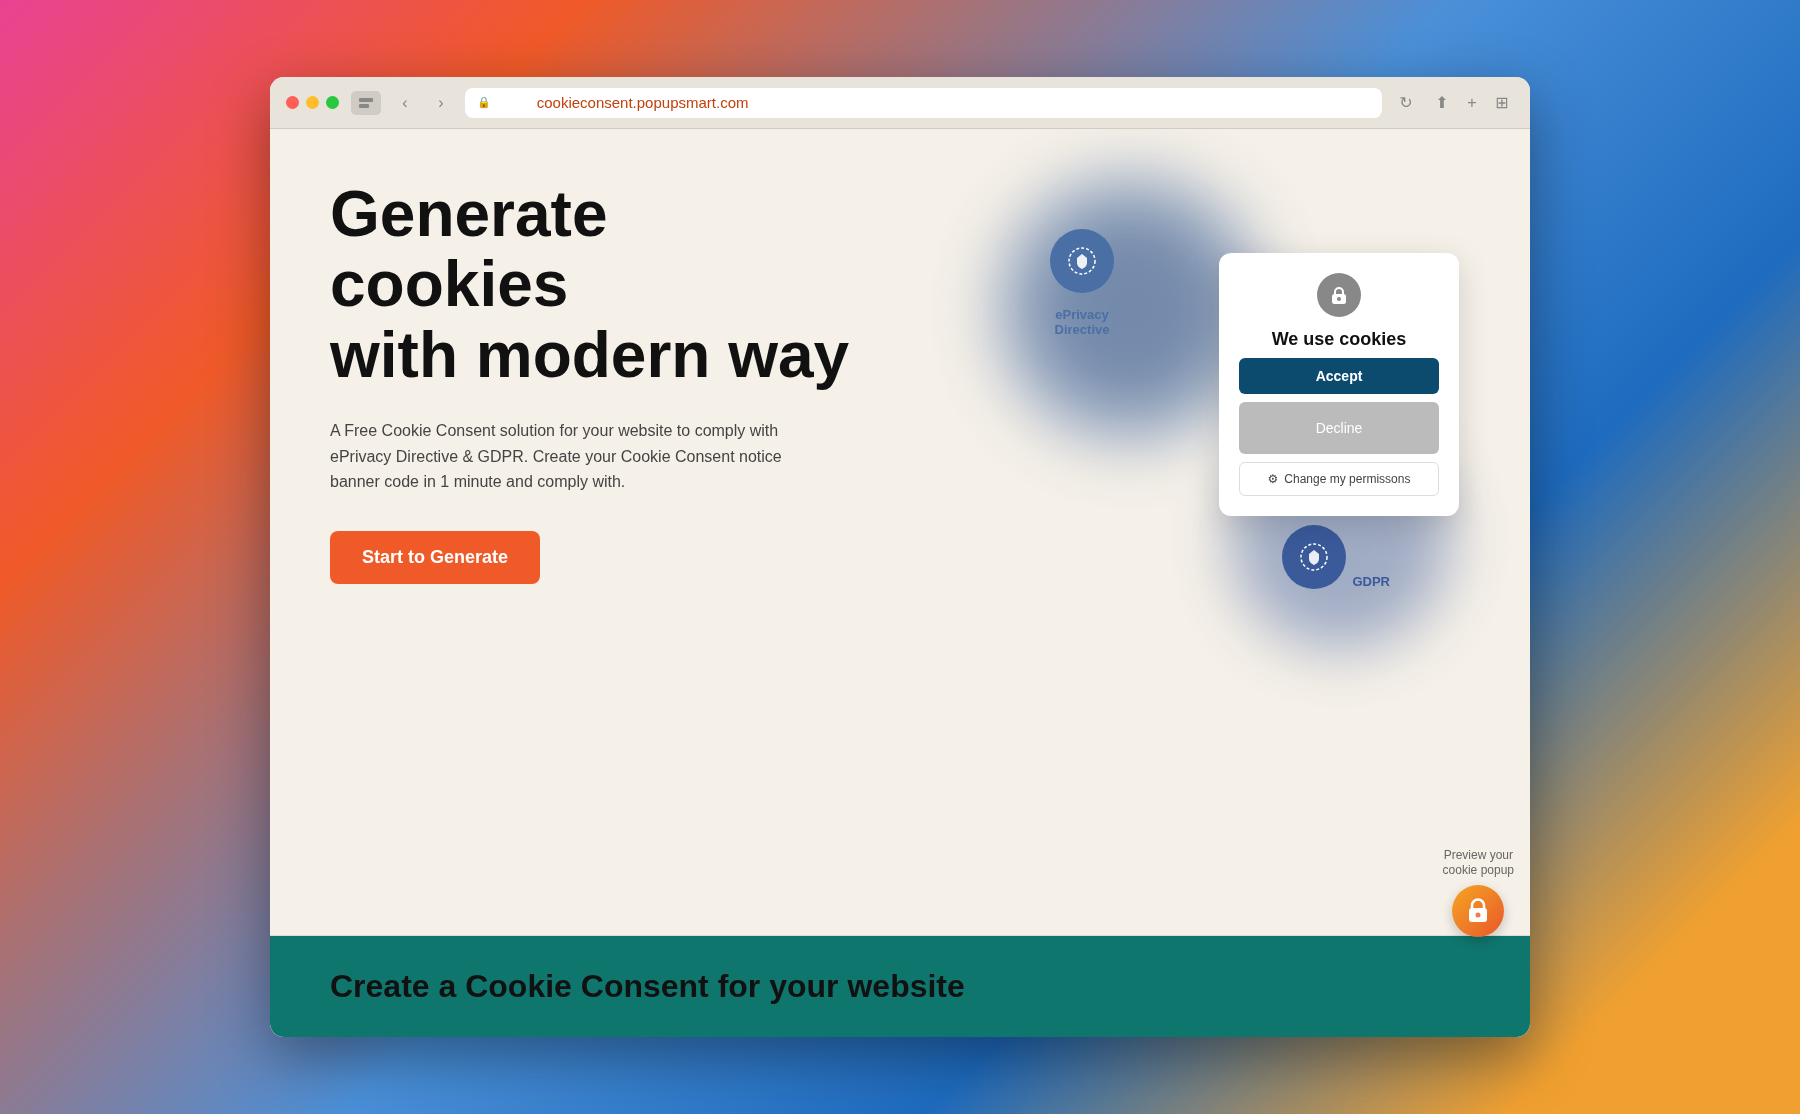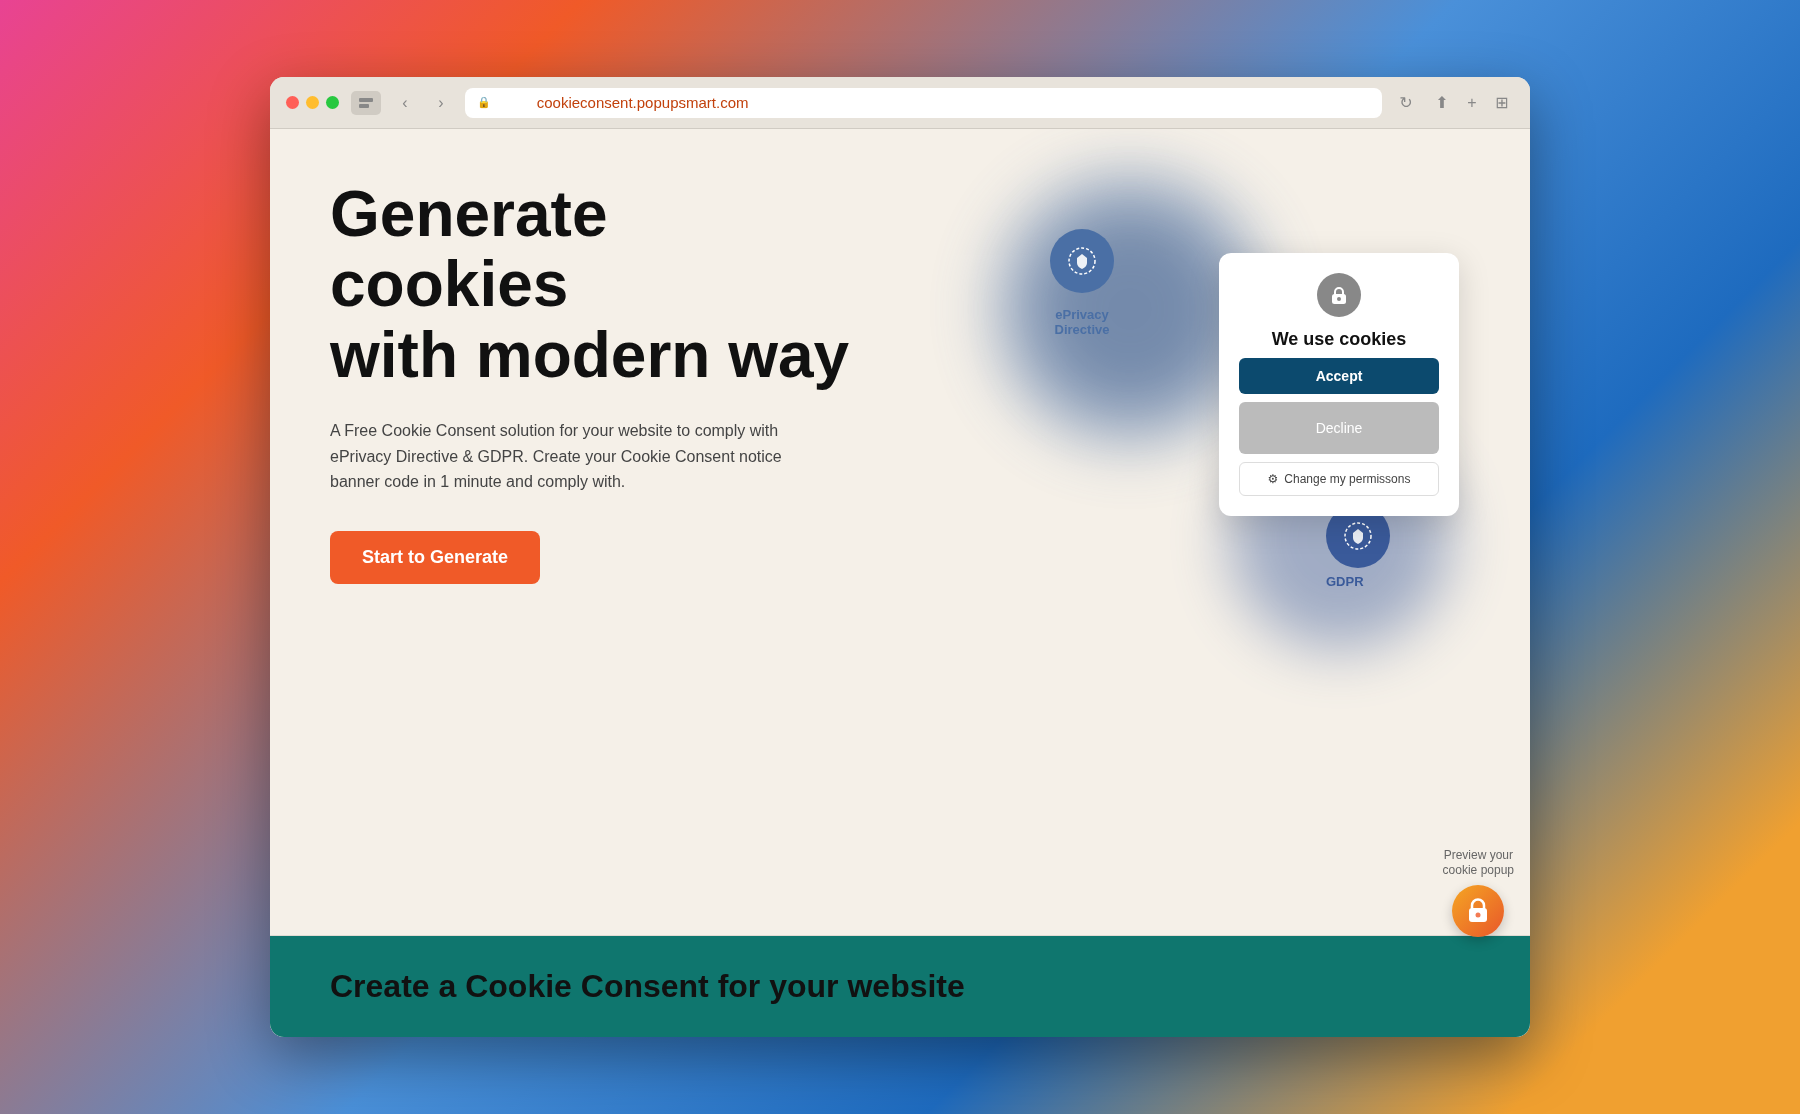--- a/index.html
+++ b/index.html
@@ -301,22 +301,22 @@
       color: #4a6fa5;
       text-align: center;
     }
 
     
     .gdpr-badge {
       position: absolute;
       bottom: 80px;
       right: 80px;
       display: flex;
-      flex-direction: column;
-      align-items: flex-start;
+      flex-direction: row;
+      align-items: flex-end;
       gap: 6px;
       z-index: 2;
     }
 
     .gdpr-circle {
       width: 64px;
       height: 64px;
       border-radius: 50%;
       background: #3a5a9a;
       display: flex;

